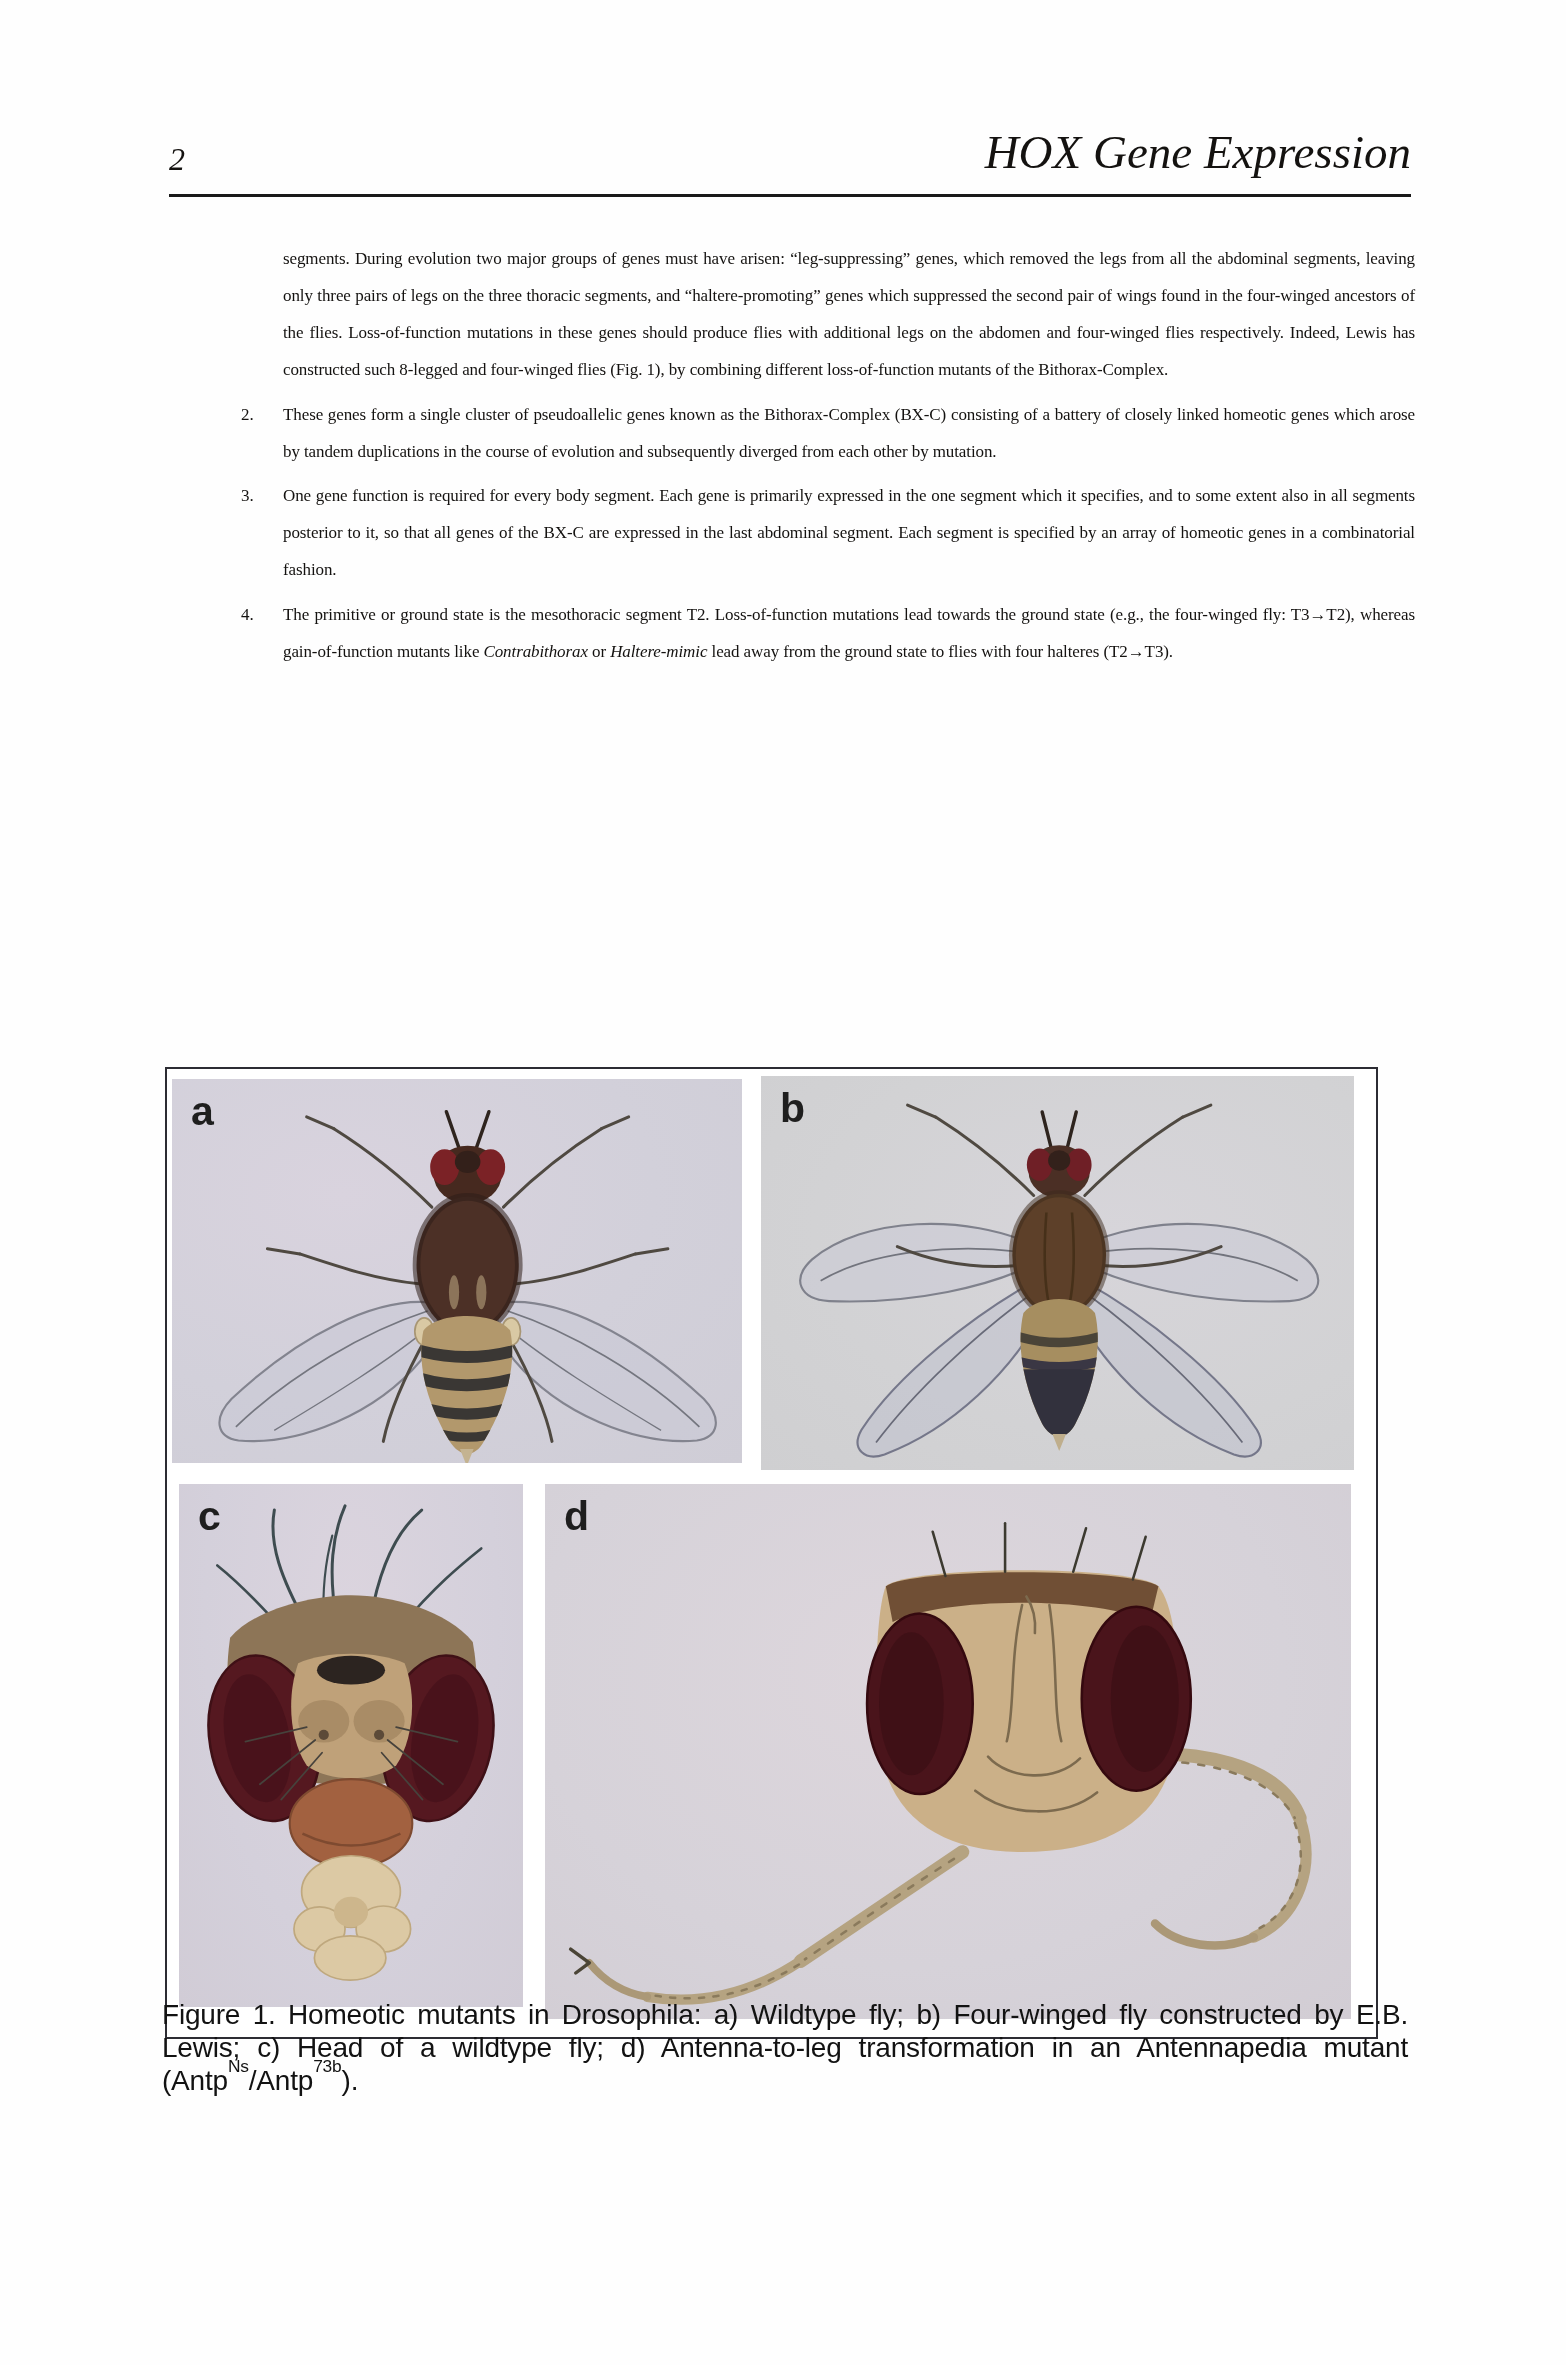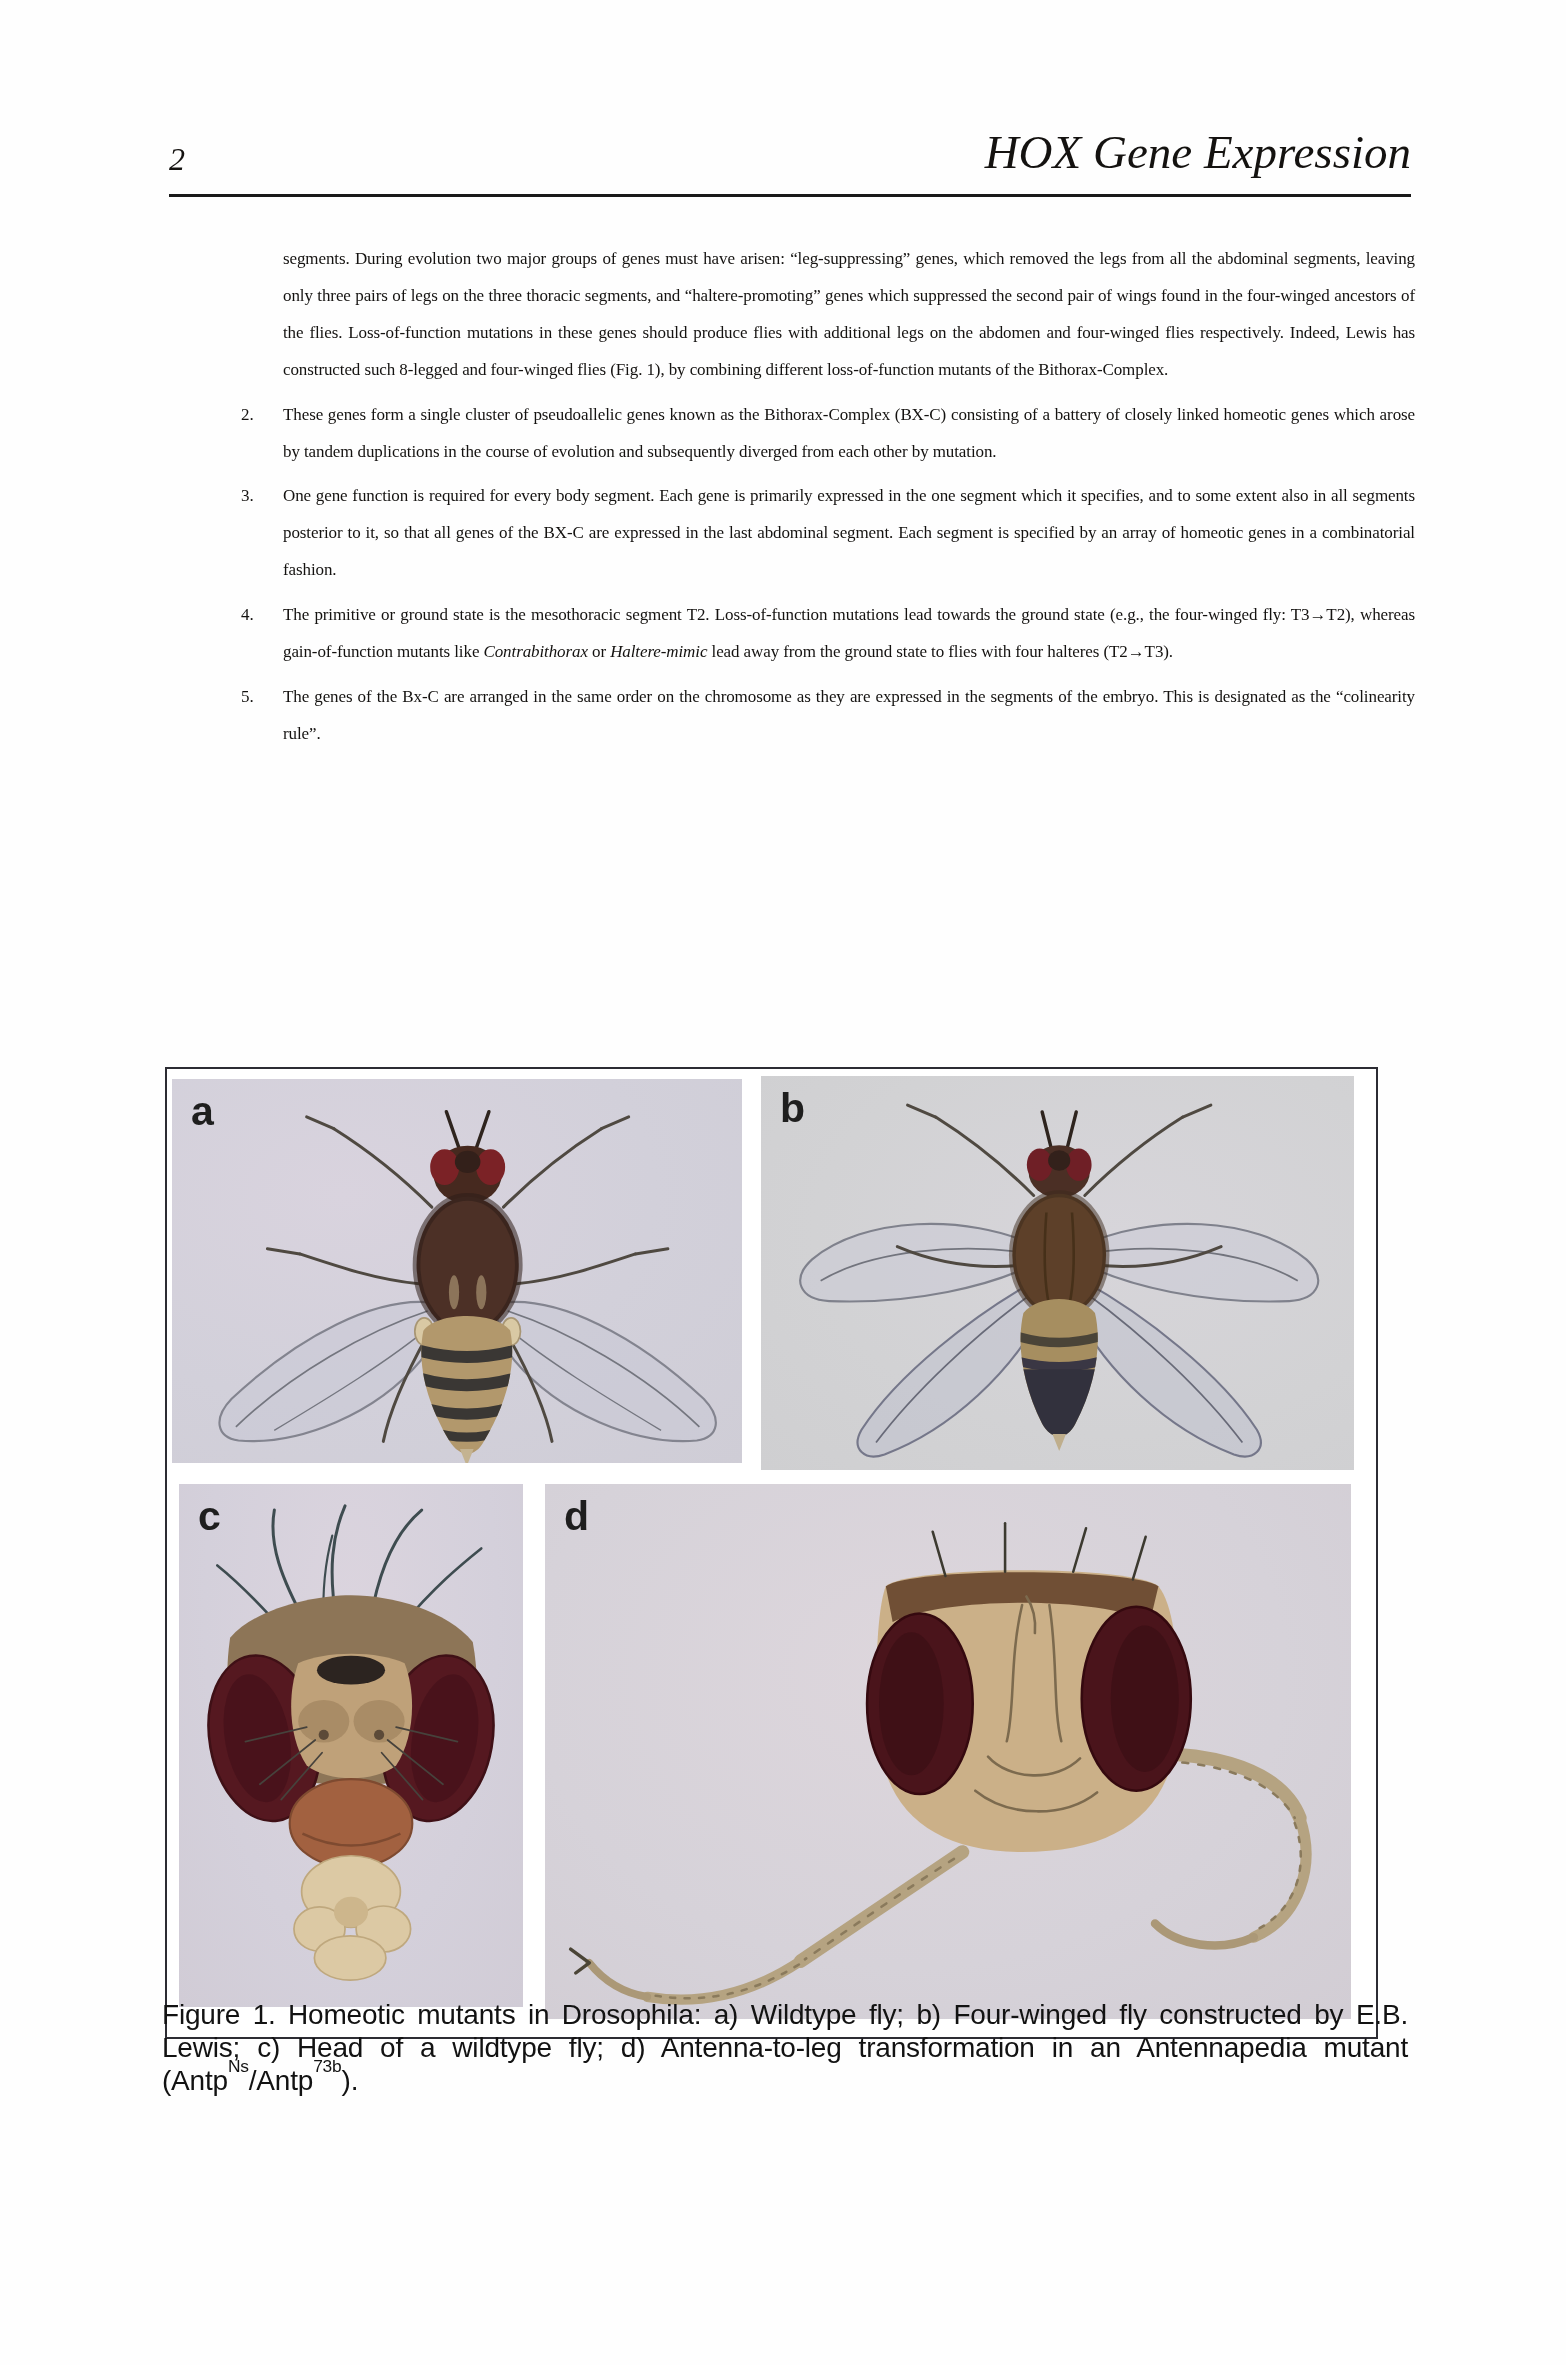--- a/index.html
+++ b/index.html
@@ -43,21 +43,20 @@
 
   <span class="pageno">2</span>
   <span class="runtitle">HOX Gene Expression</span>
   <div class="headrule"></div>
 
   <main class="bodytext">
     <p>segments. During evolution two major groups of genes must have arisen: “leg-suppressing” genes, which removed the legs from all the abdominal segments, leaving only three pairs of legs on the three thoracic segments, and “haltere-promoting” genes which suppressed the second pair of wings found in the four-winged ancestors of the flies. Loss-of-function mutations in these genes should produce flies with additional legs on the abdomen and four-winged flies respectively. Indeed, Lewis has constructed such 8-legged and four-winged flies (Fig. 1), by combining different loss-of-function mutants of the Bithorax-Complex.</p>
     <div class="li"><span class="num">2.</span><span><span>These genes form a single cluster of pseudoallelic genes known as the Bithorax-Complex (BX-C) consisting of a battery of closely linked homeotic genes which arose by tandem duplications in the course of evolution and subsequently diverged from each other by mutation.</span></span></div>
     <div class="li"><span class="num">3.</span><span><span>One gene function is required for every body segment. Each gene is primarily expressed in the one segment which it specifies, and to some extent also in all segments posterior to it, so that all genes of the BX-C are expressed in the last abdominal segment. Each segment is specified by an array of homeotic genes in a combinatorial fashion.</span></span></div>
     <div class="li"><span class="num">4.</span><span><span>The primitive or ground state is the mesothoracic segment T2. Loss-of-function mutations lead towards the ground state (e.g., the four-winged fly: T3→T2), whereas gain-of-function mutants like </span><i>Contrabithorax</i><span> or </span><i>Haltere-mimic</i><span> lead away from the ground state to flies with four halteres (T2→T3).</span></span></div>
-    <div class="li"><span class="num">5.</span><span><span>The genes of the Bx-C are arranged in the same order on the chromosome as they are expressed in the segments of the embryo. This is designated as the “colinearity rule”.</span></span></div>
   </main>
 
   <figure class="figbox">
 
     <div class="panel panel-a">
       <svg viewBox="0 0 669 450">
         <defs>
           <clipPath id="abdA">
               <path d="M295,295 C288,330 296,375 326,425 C338,444 356,444 366,425 C396,375 404,330 397,295 C380,272 312,272 295,295 Z"></path>
             </clipPath>

